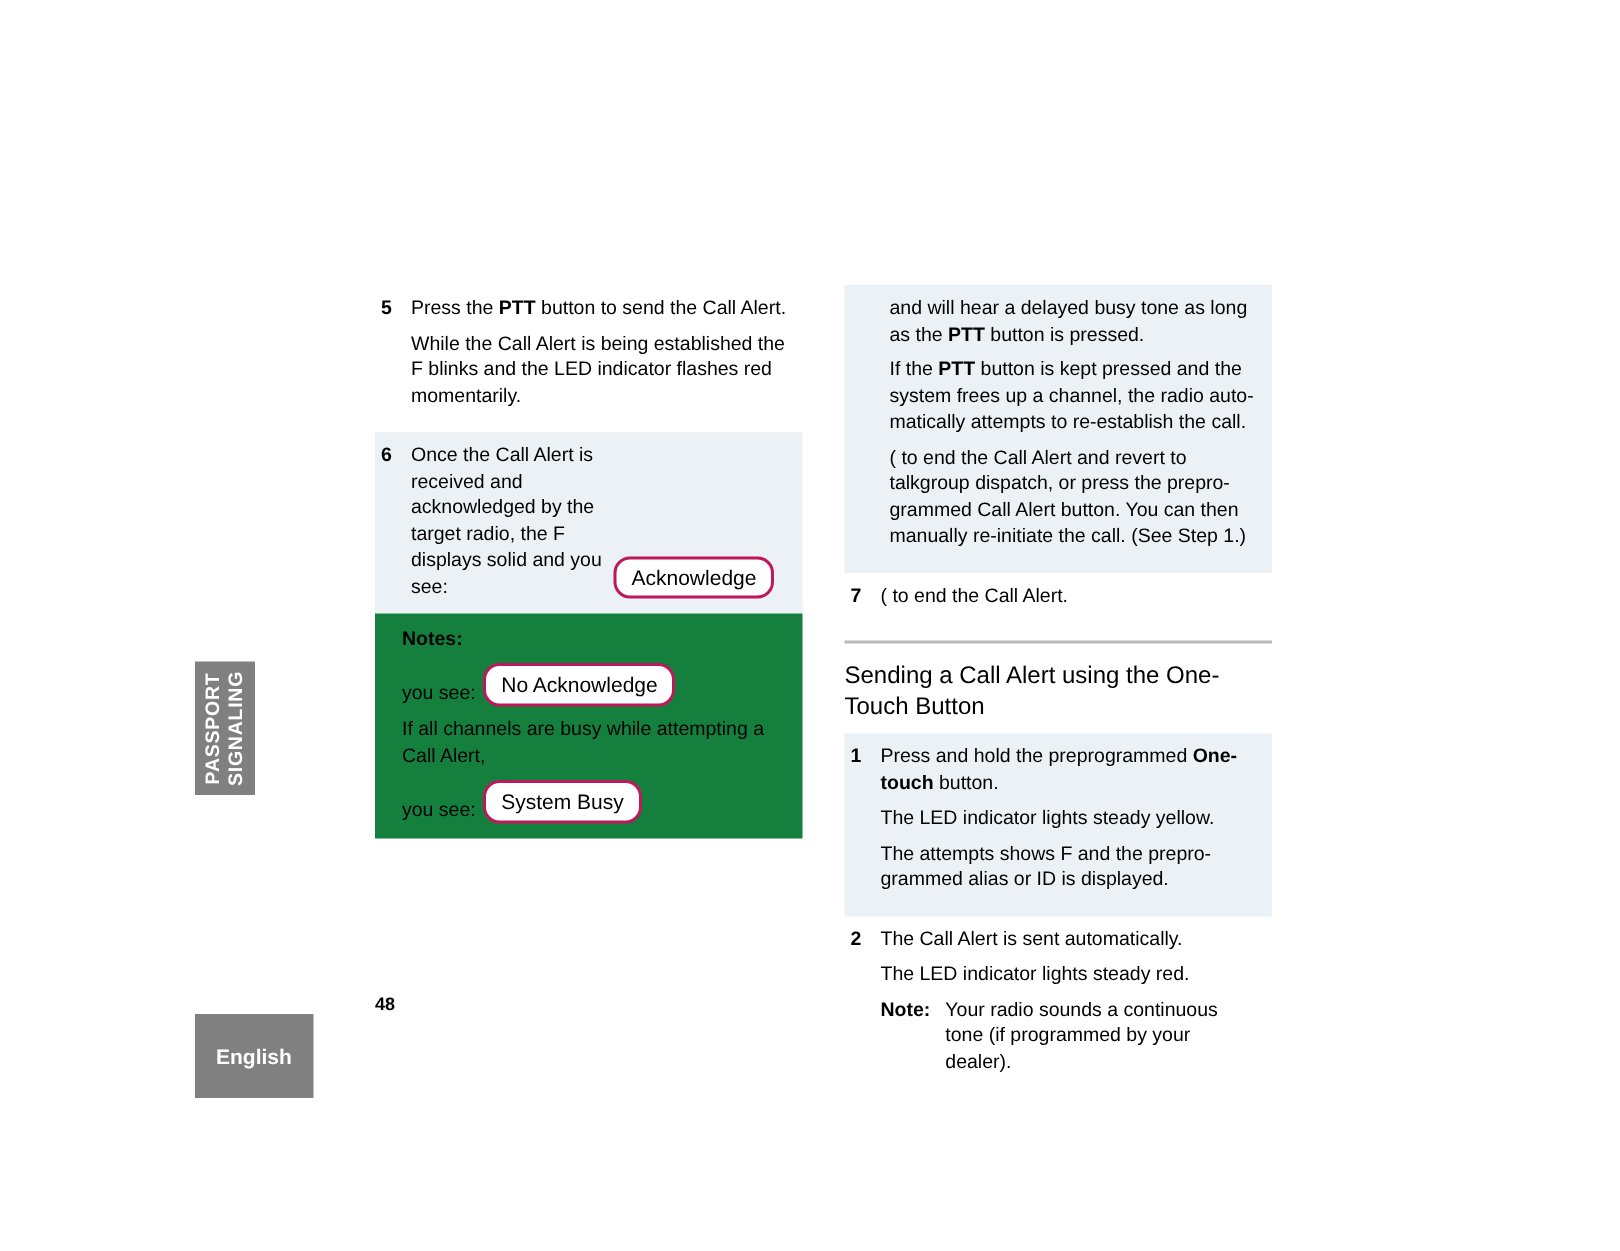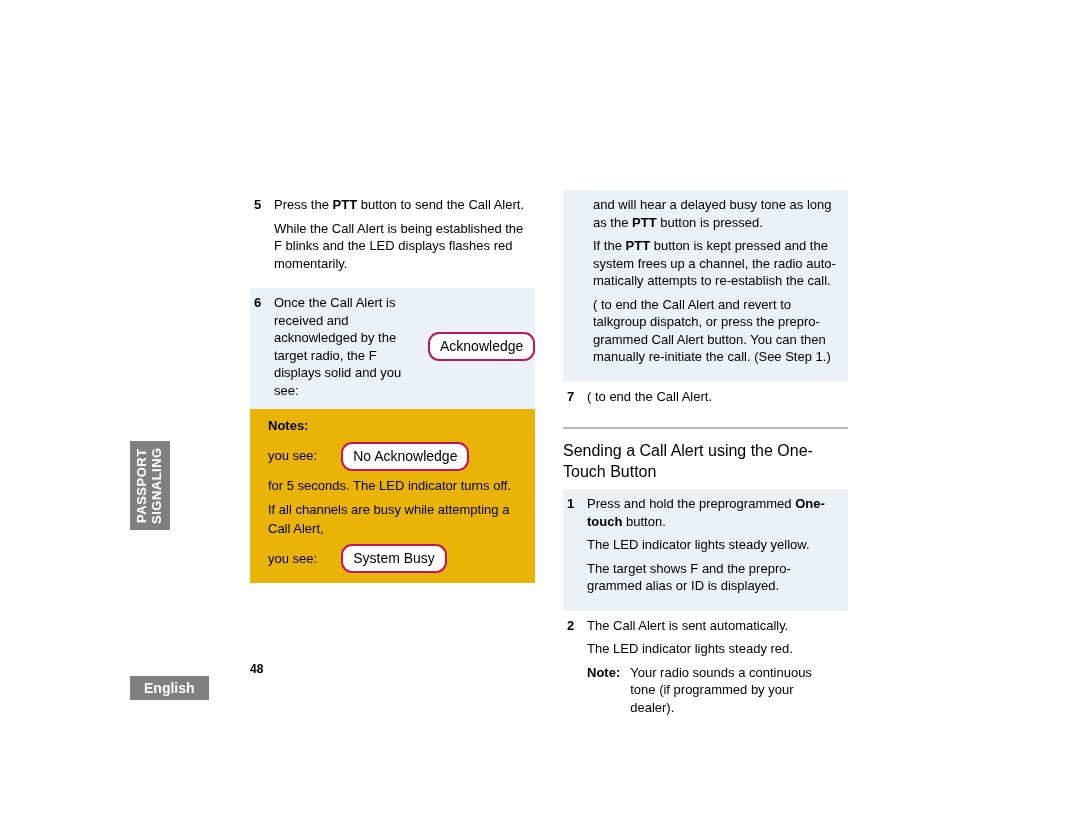--- a/index.html
+++ b/index.html
@@ -36,21 +36,21 @@
     letter-spacing: 0.5px;
   }
   .lang-tab {
     position: absolute;
     left: 0;
     top: 486px;
     background: #808080;
     color: #fff;
     font-weight: bold;
     font-size: 14px;
-    padding: 4px 14px;
+    padding: 20px 14px;
   }
   .page-num {
     position: absolute;
     left: 120px;
     top: 472px;
     font-weight: bold;
     font-size: 12px;
   }
   .cols {
     display: flex;
@@ -78,40 +78,40 @@
     flex: 1;
   }
   .step-body p {
     margin: 0 0 6px 0;
   }
   .indent {
     margin-left: 14px;
   }
   .notes-block {
     padding: 2px 20px 10px 18px;
-    background: #eab308;
+    background: #15803d;
     line-height: 1.4;
   }
   .notes-block p {
     margin: 6px 0;
   }
   .display-chip {
     display: inline-block;
     border: 2px solid #be185d;
     border-radius: 11px;
     padding: 3px 10px;
     background: #fff;
     font-size: 14px;
     white-space: nowrap;
     vertical-align: middle;
   }
   .row-with-chip {
     display: flex;
-    align-items: center;
-    gap: 24px;
+    align-items: flex-end;
+    gap: 5px;
   }
   .row-with-chip .txt {
     flex: 0 0 auto;
   }
   .heading {
     font-weight: normal;
     font-size: 16px;
     line-height: 1.3;
     margin: 12px 0 6px 0;
   }
@@ -146,41 +146,40 @@
   <div class="cols">
 
     <div class="col">
 
       <div class="step-block">
         <div class="step-num">5</div>
         <div class="step-body">
           <p>
             <span>Press the </span><b>PTT</b><span> button to send the Call Alert.</span>
           </p>
-          <p class="indent">While the Call Alert is being established the F blinks and the LED displays flashes red momentarily.</p>
+          <p class="indent">While the Call Alert is being established the F blinks and the LED indicator flashes red momentarily.</p>
         </div>
       </div>
 
       <div class="step-block light">
         <div class="step-num">6</div>
         <div class="step-body">
           <div class="row-with-chip">
             <div class="txt" style="width:130px">Once the Call Alert is received and acknowledged by the target radio, the F displays solid and you see:</div>
             <span class="display-chip">Acknowledge</span>
           </div>
         </div>
       </div>
 
       <div class="notes-block">
         <p><b>Notes:</b></p>
         <div class="row-with-chip">
           <span class="txt">you see:</span>
           <span class="display-chip">No Acknowledge</span>
         </div>
-        <p>for 5 seconds. The LED indicator turns off.</p>
         <p>If all channels are busy while attempting a Call Alert,</p>
         <div class="row-with-chip">
           <span class="txt">you see:</span>
           <span class="display-chip">System Busy</span>
         </div>
       </div>
 
     </div>
 
     <div class="col">
@@ -208,21 +207,21 @@
 
       <div class="heading">Sending a Call Alert using the One-Touch Button</div>
 
       <div class="step-block light">
         <div class="step-num">1</div>
         <div class="step-body">
           <p>
             <span>Press and hold the preprogrammed </span><b>One-touch</b><span> button.</span>
           </p>
           <p>The LED indicator lights steady yellow.</p>
-          <p>The target shows F and the prepro-grammed alias or ID is displayed.</p>
+          <p>The attempts shows F and the prepro-grammed alias or ID is displayed.</p>
         </div>
       </div>
 
       <div class="step-block">
         <div class="step-num">2</div>
         <div class="step-body">
           <p>The Call Alert is sent automatically.</p>
           <p>The LED indicator lights steady red.</p>
           <div class="note-line">
             <span class="label">Note:</span>

